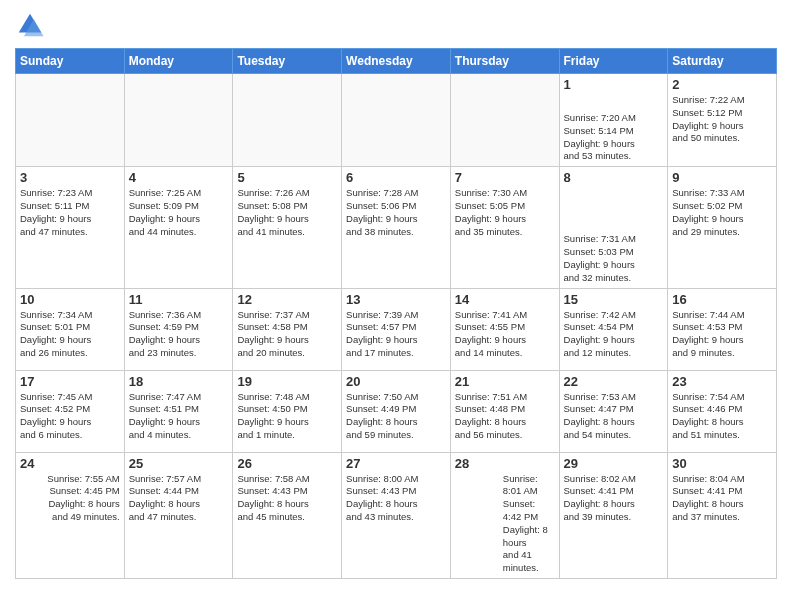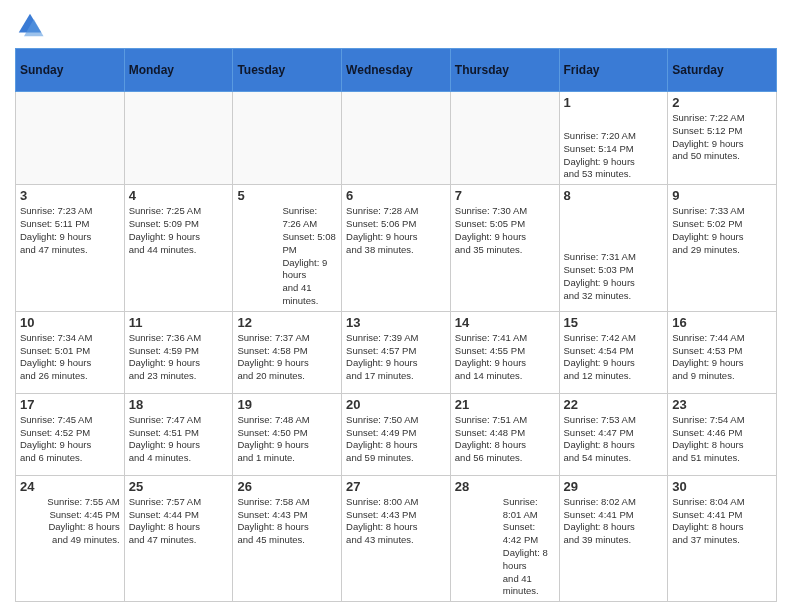--- a/index.html
+++ b/index.html
@@ -57,24 +57,24 @@
       font-size: 14px;
       color: #555;
     }
     .calendar-table {
       width: 100%;
       border-collapse: collapse;
       table-layout: fixed;
     }
     .calendar-table th {
       background-color: #3a7bd5;
-      color: #0f172a;
+      color: #ffffff;
       font-size: 12px;
       font-weight: bold;
-      padding: 14px 4px;
+      padding: 5px 4px;
       text-align: left;
       border: 1px solid #5a9ae0;
       margin-left: 34px;
     }
     .calendar-table td {
       border: 1px solid #ccc;
       vertical-align: top;
       padding: 3px 4px;
       height: 82px;
       font-size: 10px;
@@ -161,21 +161,21 @@
           </td>
           <td>
             <span class="day-number">4</span>
             <div class="day-info" style="white-space: pre-line;">Sunrise: 7:25 AM
 Sunset: 5:09 PM
 Daylight: 9 hours
 and 44 minutes.</div>
           </td>
           <td>
             <span class="day-number">5</span>
-            <div class="day-info" style="white-space: pre-line; margin-left: 45px;">Sunrise: 7:26 AM
+            <div class="day-info" style="white-space: pre-line;">Sunrise: 7:26 AM
 Sunset: 5:08 PM
 Daylight: 9 hours
 and 41 minutes.</div>
           </td>
           <td>
             <span class="day-number">6</span>
             <div class="day-info" style="white-space: pre-line;">Sunrise: 7:28 AM
 Sunset: 5:06 PM
 Daylight: 9 hours
 and 38 minutes.</div>

